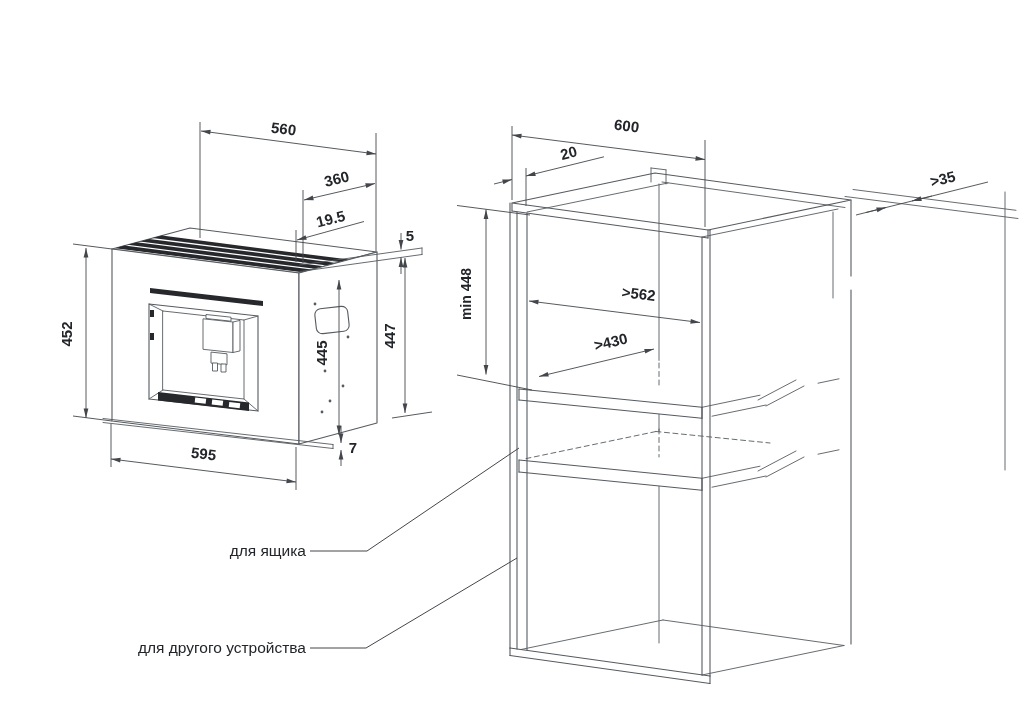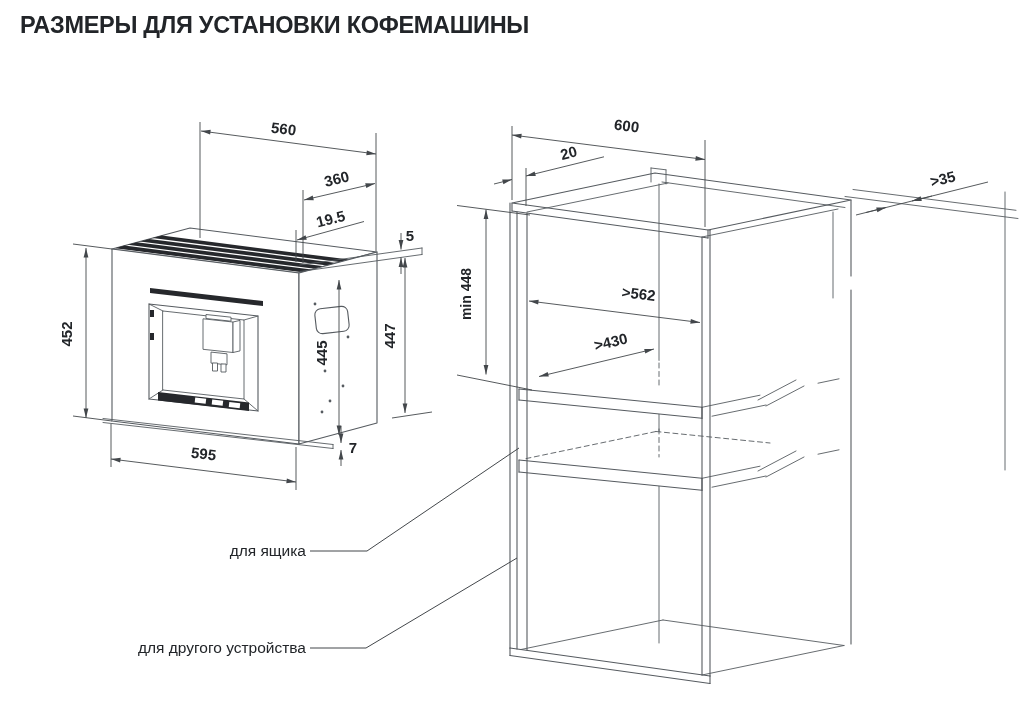--- a/index.html
+++ b/index.html
@@ -22,21 +22,20 @@
   .thn {stroke-width:0.9;}
   text {font-family:"Liberation Sans",sans-serif;font-weight:bold;font-size:15px;fill:var(--txt);}
   text.sm{font-size:14px;}
   text.lbl{font-weight:400;font-size:15.5px;}
 </style>
 </head>
 <body>
 
 <div class="stage">
   <div class="title">
-    <div>РАЗМЕРЫ ДЛЯ УСТАНОВКИ КОФЕМАШИНЫ</div>
   </div>
 
   <svg width="1024" height="707" viewBox="0 0 1024 707">
 
     <g>
 
       <path class="sf" d="M112,249 L190,228 L377,252 L299,273 Z"></path>
 
       <g>
         <polygon class="df" points="115.1,248.2 302.1,272.2 311.5,269.6 124.5,245.6"></polygon>

